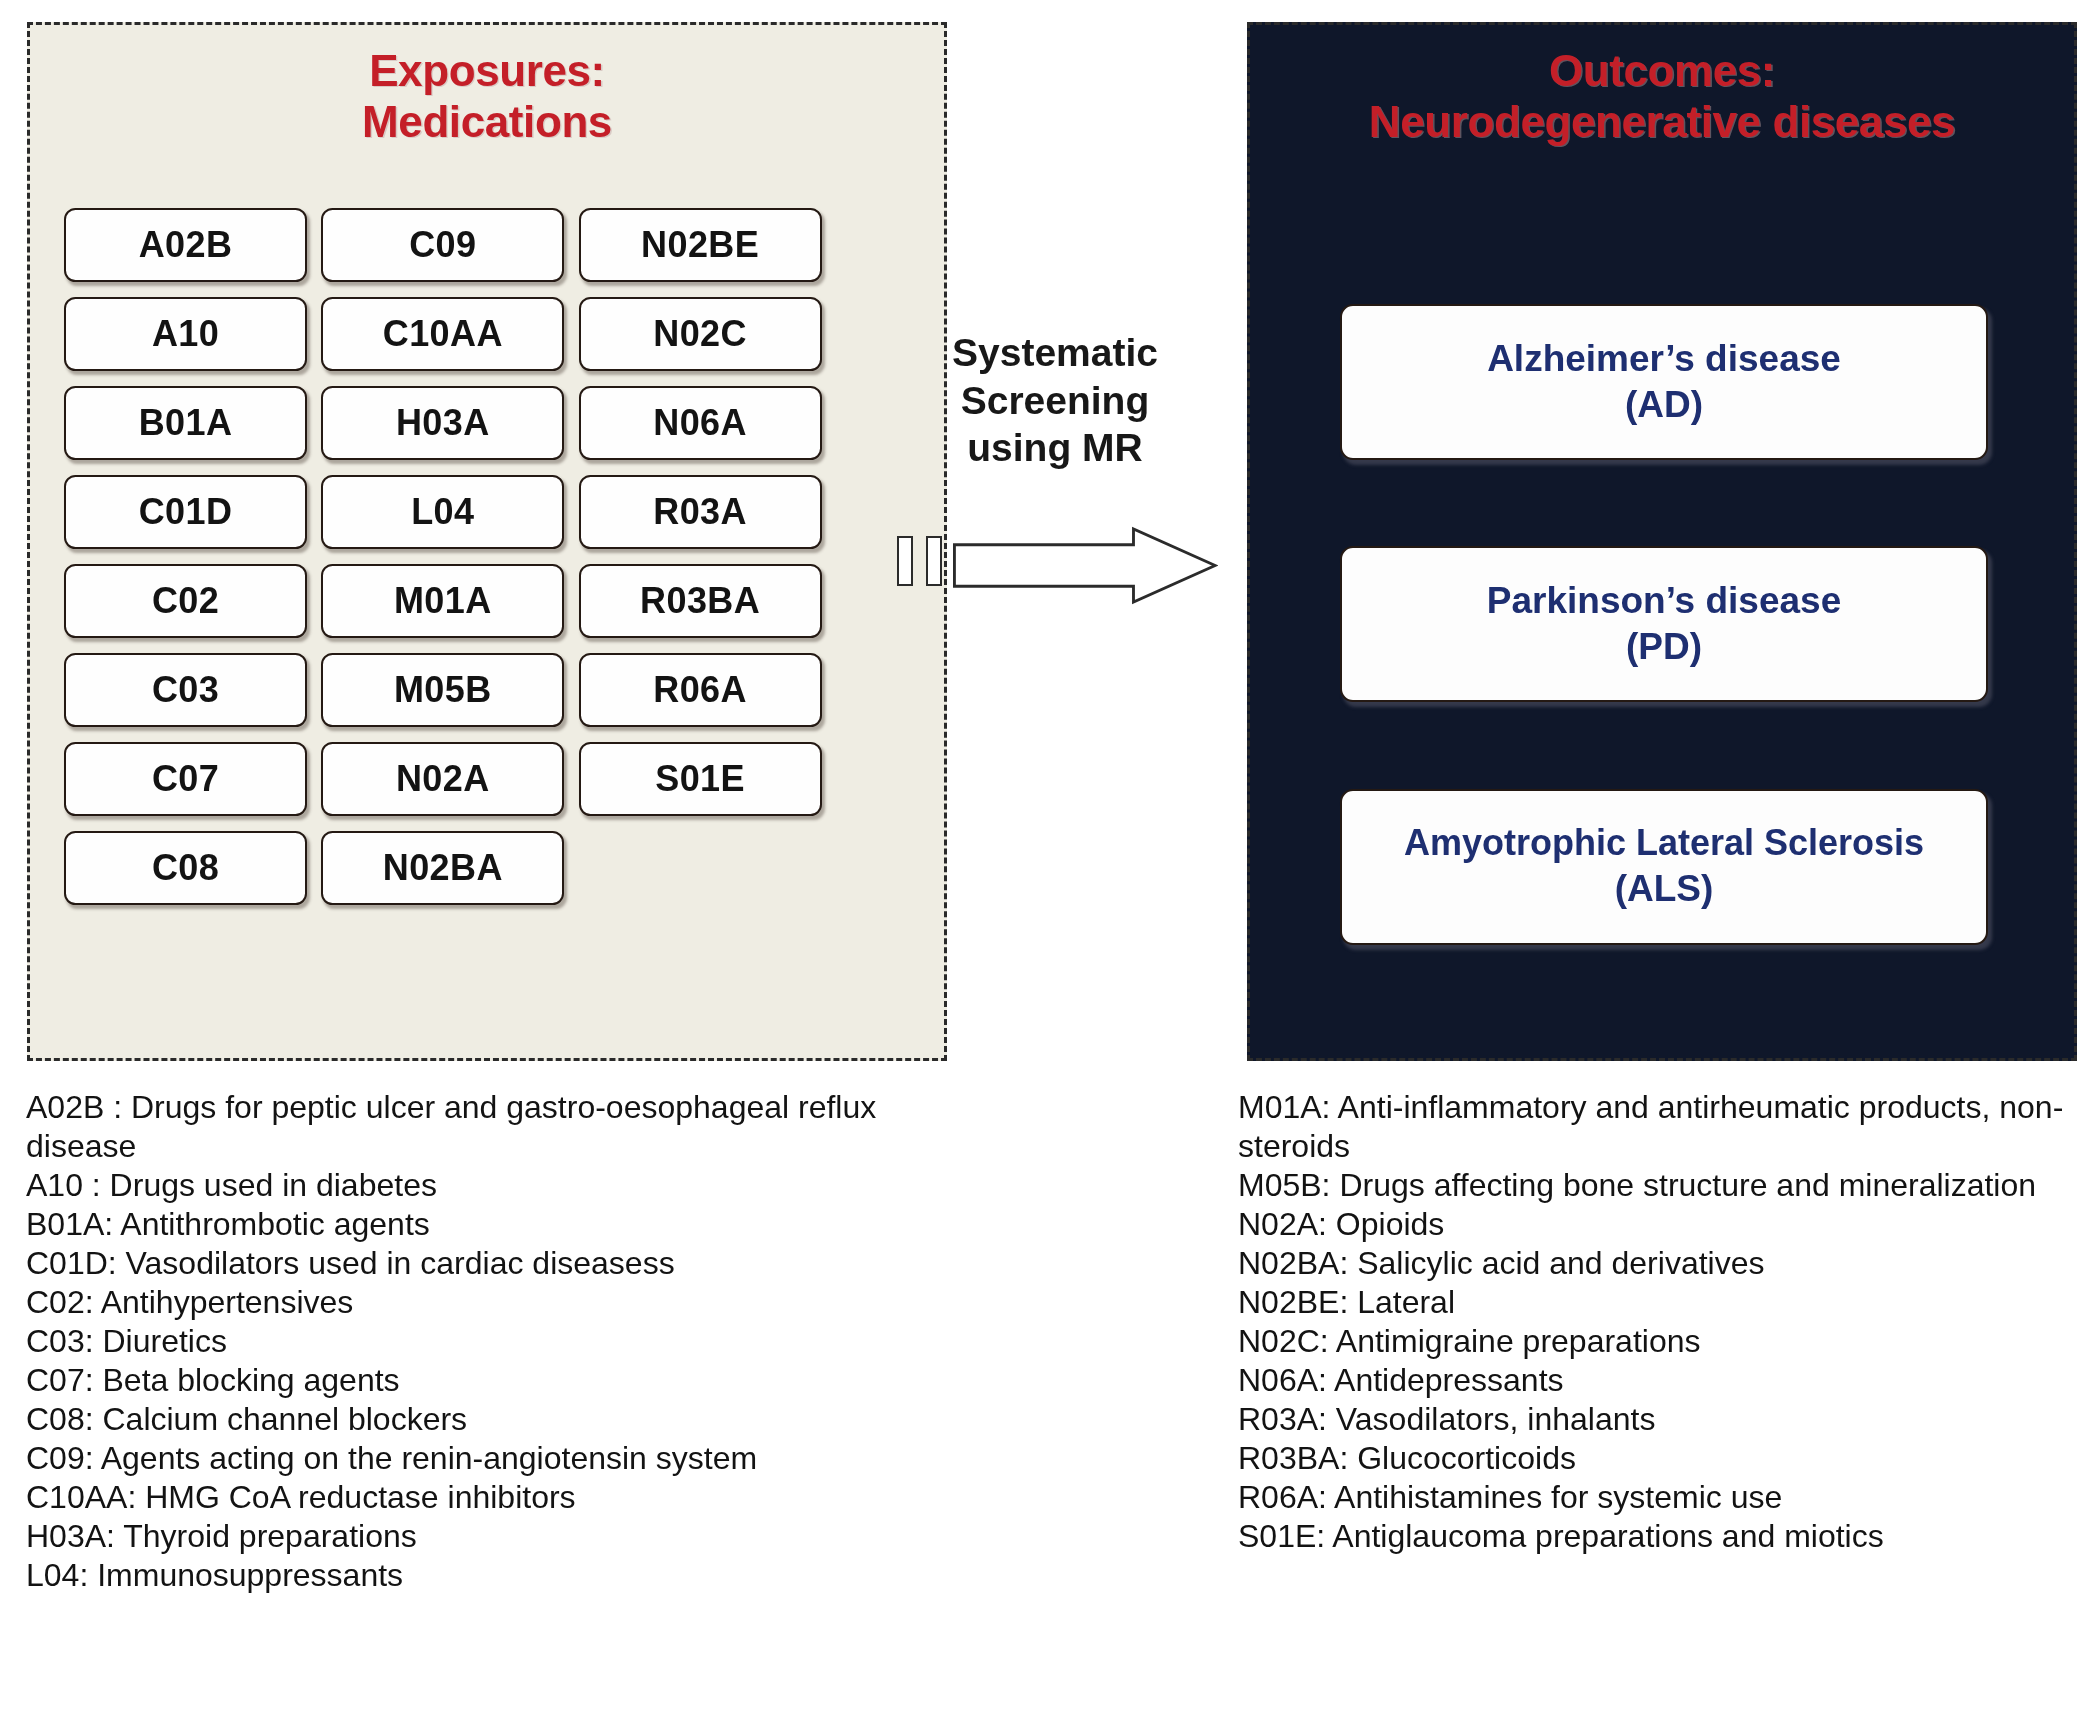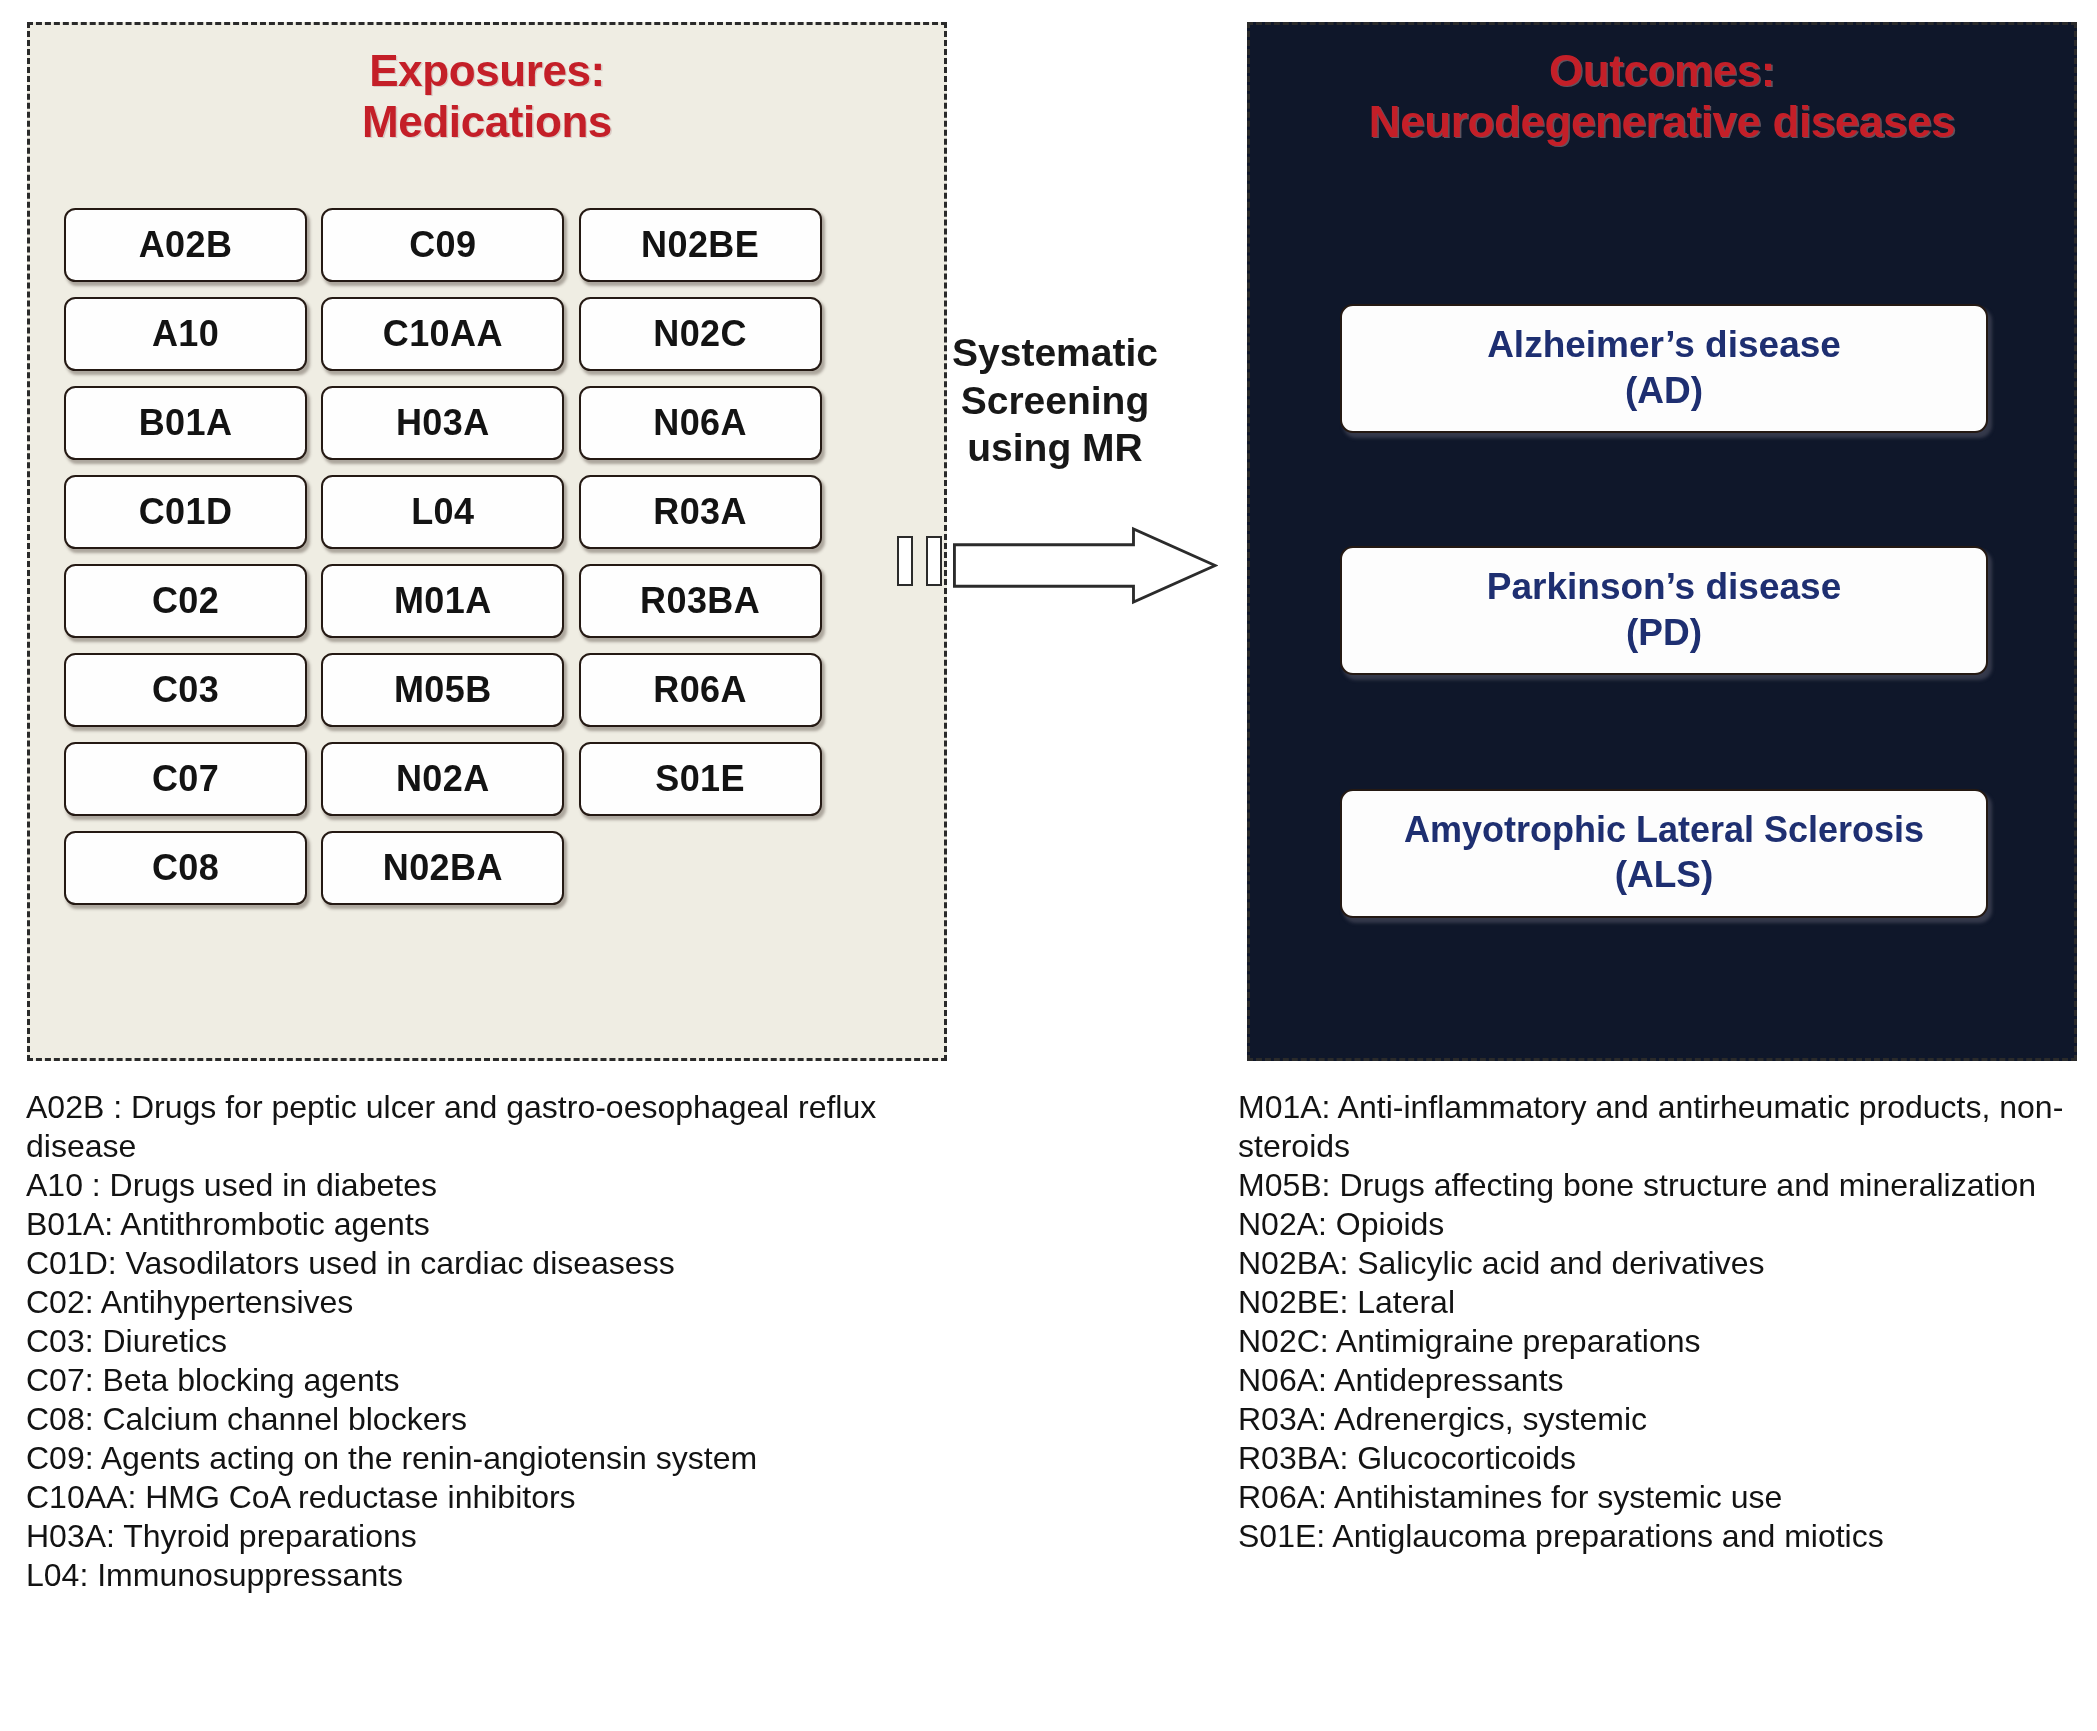--- a/index.html
+++ b/index.html
@@ -67,21 +67,21 @@
   }
   .med-box.empty{
     border:none;background:transparent;box-shadow:none;
   }
 
   
   .outcome-box{
     position:absolute;
     left:90px;
     width:648px;
-    height:129px;
+    height:156px;
     background:#FDFDFD;
     border:2.9px solid #241913;
     border-radius:13px;
     display:flex;
     flex-direction:column;
     align-items:center;
     justify-content:center;
     box-sizing:border-box;
     box-shadow:3.6px 4.3px 3.6px rgba(100,100,115,.45);
     color:#1E2F71;
@@ -223,18 +223,18 @@
 </div>
 
 <div class="legend" id="legend-right">
   <p class="legend-item">M01A: Anti-inflammatory and antirheumatic products, non-steroids</p>
   <p class="legend-item">M05B: Drugs affecting bone structure and mineralization</p>
   <p class="legend-item">N02A: Opioids</p>
   <p class="legend-item">N02BA: Salicylic acid and derivatives</p>
   <p class="legend-item">N02BE: Lateral</p>
   <p class="legend-item">N02C: Antimigraine preparations</p>
   <p class="legend-item">N06A: Antidepressants</p>
-  <p class="legend-item">R03A: Adrenergics, systemic</p>
+  <p class="legend-item">R03A: Vasodilators, inhalants</p>
   <p class="legend-item">R03BA: Glucocorticoids</p>
   <p class="legend-item">R06A: Antihistamines for systemic use</p>
   <p class="legend-item">S01E: Antiglaucoma preparations and miotics</p>
 </div>
 
 
 </body></html>

